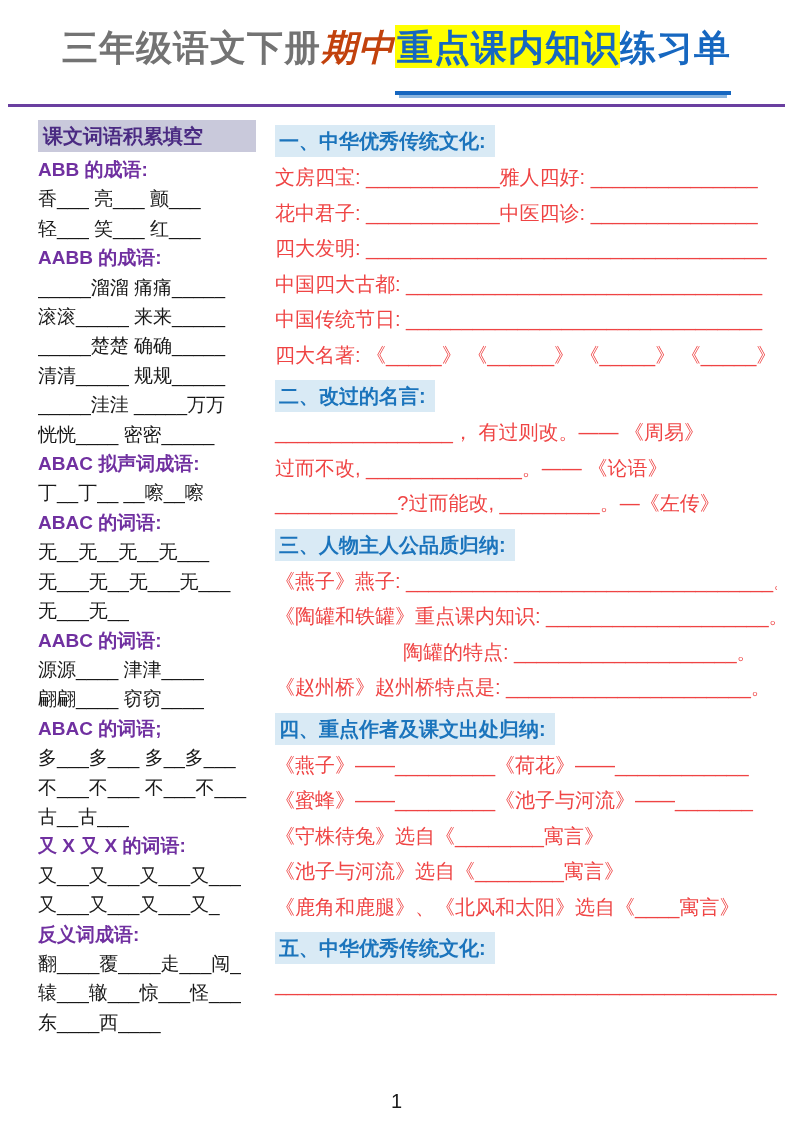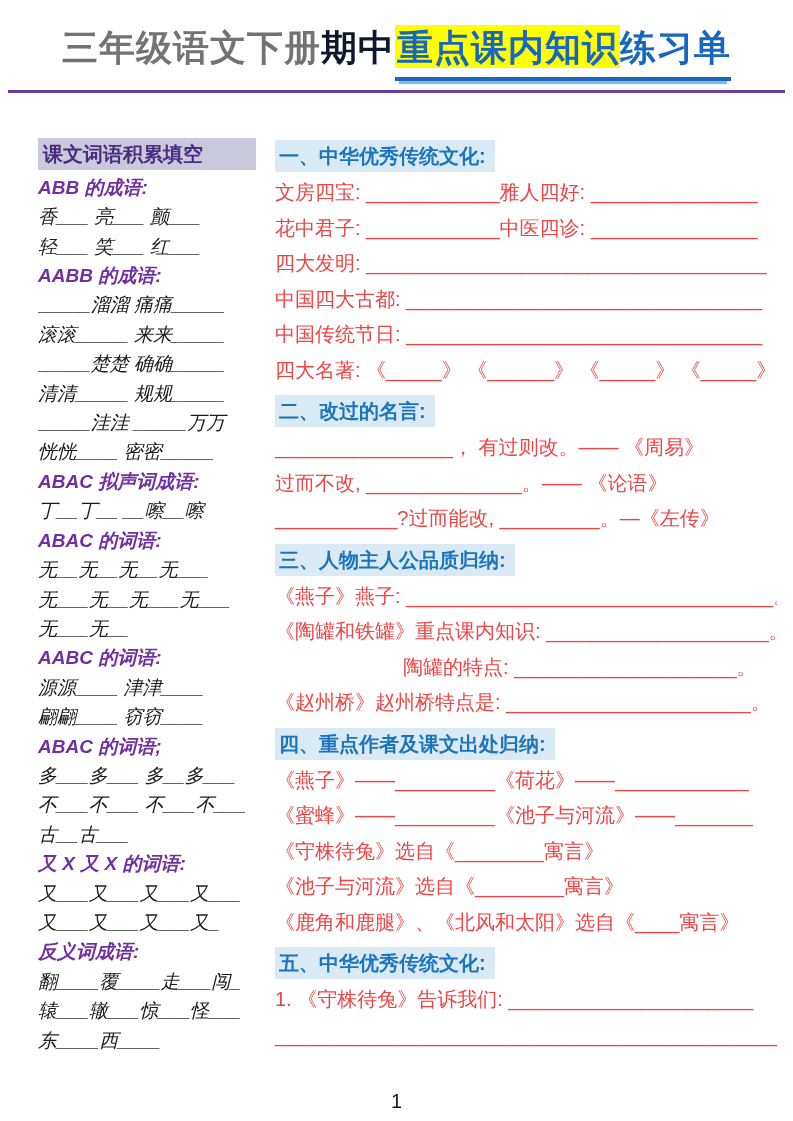--- a/index.html
+++ b/index.html
@@ -14,37 +14,37 @@
   
   .title {
     text-align:center;
     padding-top:24px;
     font-size:36px;
     font-weight:bold;
     letter-spacing:1px;
     white-space:nowrap;
   }
   .t-black { color:#737373; }
-  .t-red   { color:#0f172a; }
+  .t-red   { color:#c2410c;font-style:italic; }
   .t-underline {
     display:inline-block;
     border-bottom:4px solid #1667c0;
-    padding-bottom:4px;
+    padding-bottom:18px;
     box-shadow:0 7px 0 -4px #8ab6e0;
   }
   .t-blue-hl { color:#1667c0; background:#ffff00; padding:2px 1px 0 2px; }
   .t-blue    { color:#1667c0; }
   .rule {
     border-top:3px solid #6a3fa0;
     margin:9px 8px 0 8px;
   }
   
   .content {
     display:flex;
-    align-items:flex-end;
+    align-items:flex-start;
     padding:13px 16px 0 38px;
     height:962px;
     box-sizing:border-box;
   }
   .left-col {
     width:218px;
     flex:none;
     overflow:hidden;
   }
   .divider {
@@ -67,21 +67,20 @@
     line-height:30px;
     padding:1px 5px;
     margin-bottom:3px;
     white-space:nowrap;
   }
   .left-row {
     font-size:19px;
     line-height:29.4px;
     white-space:nowrap;
     color:#1a1a1a;
-    font-style:italic;
   }
   .left-row.label {
     color:#7030a0;
     font-weight:bold;
     font-size:19px;
   }
   
   .section { margin-bottom:2px; }
   .section-header {
     display:inline-block;
@@ -157,18 +156,18 @@
           <div class="left-row fill">辕___辙___惊___怪___</div>
           <div class="left-row fill">东____西____</div>
         </div>
     </div>
     <div class="divider"></div>
     <div class="right-col" id="right-col">
         <div class="section"><div class="section-header">一、中华优秀传统文化:</div><div class="right-line">文房四宝: ____________雅人四好: _______________</div><div class="right-line">花中君子: ____________中医四诊: _______________</div><div class="right-line">四大发明: ____________________________________</div><div class="right-line">中国四大古都: ________________________________</div><div class="right-line">中国传统节日: ________________________________</div><div class="right-line">四大名著: 《_____》 《______》 《_____》 《_____》</div></div>
         <div class="section"><div class="section-header">二、改过的名言:</div><div class="right-line">________________，  有过则改。——  《周易》</div><div class="right-line">过而不改,  ______________。——  《论语》</div><div class="right-line">___________?过而能改, _________。—《左传》</div></div>
         <div class="section"><div class="section-header">三、人物主人公品质归纳:</div><div class="right-line">《燕子》燕子: _________________________________。</div><div class="right-line">《陶罐和铁罐》重点课内知识: ____________________。</div><div class="right-line indent">陶罐的特点: ____________________。</div><div class="right-line">《赵州桥》赵州桥特点是: ______________________。</div></div>
         <div class="section"><div class="section-header">四、重点作者及课文出处归纳:</div><div class="right-line">《燕子》——_________《荷花》——____________</div><div class="right-line">《蜜蜂》——_________《池子与河流》——_______</div><div class="right-line">《守株待兔》选自《________寓言》</div><div class="right-line">《池子与河流》选自《________寓言》</div><div class="right-line">《鹿角和鹿腿》、《北风和太阳》选自《____寓言》</div></div>
-        <div class="section"><div class="section-header">五、中华优秀传统文化:</div><div class="right-line">1. 《守株待兔》告诉我们: ______________________</div><div class="right-line">_______________________________________________</div></div>
+        <div class="section"><div class="section-header">五、中华优秀传统文化:</div><div class="right-line">_______________________________________________</div></div>
       </div>
   </div>
 
   <div class="page-number">1</div>
 </div>
 
 </body></html>

